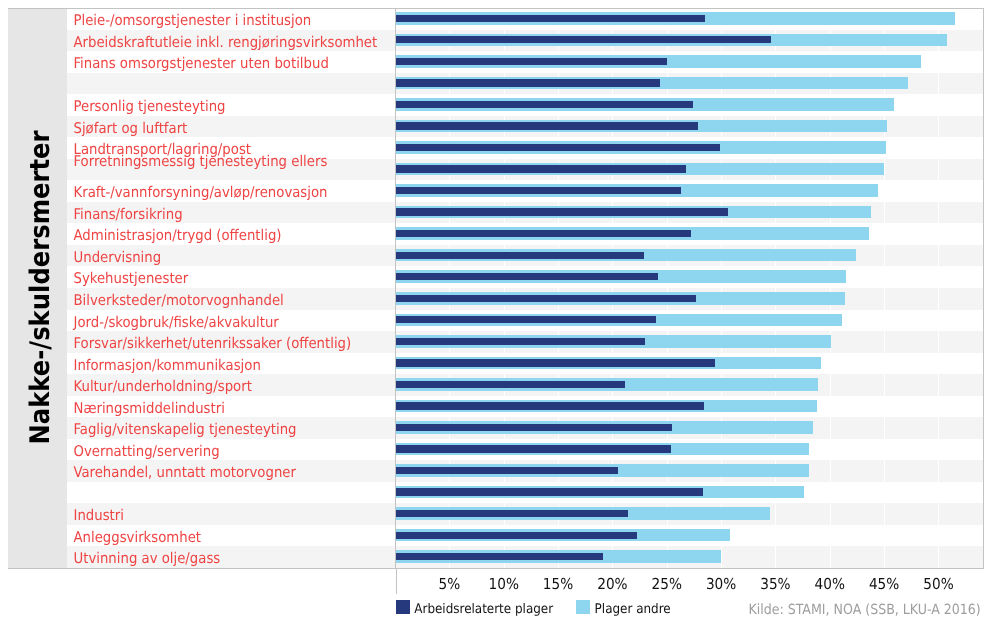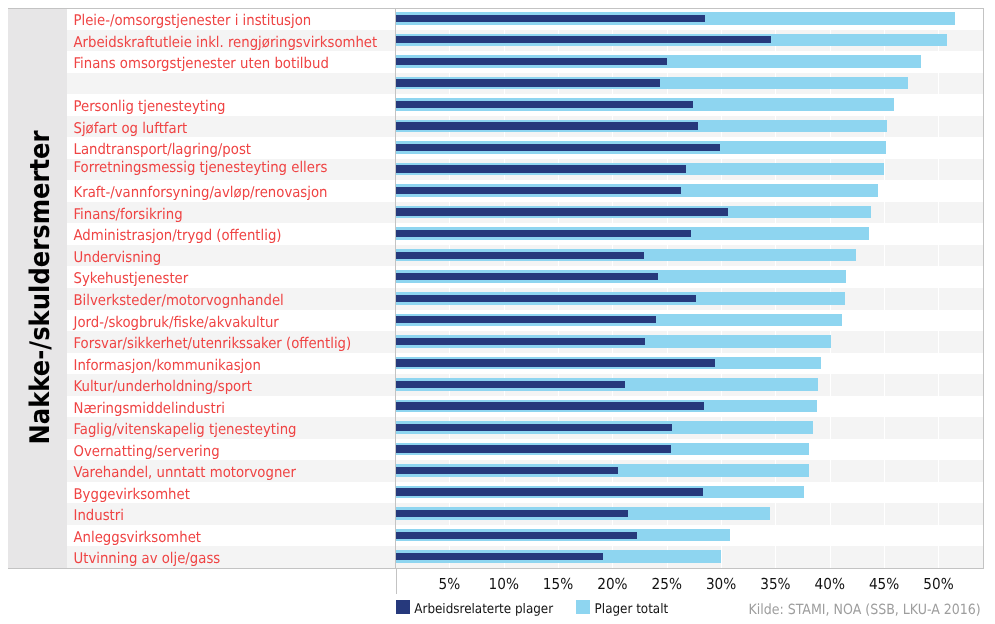--- a/index.html
+++ b/index.html
@@ -81,36 +81,35 @@
       <div class="band alt" style="top: 64.6154px; background: rgb(244, 244, 244);"></div>
       <div class="band" style="top: 43.0769px; background: rgb(255, 255, 255);"></div>
       <div class="band alt" style="top: 21.5385px; background: rgb(244, 244, 244);"></div>
       <div class="band" style="top: 0px; background: rgb(255, 255, 255);"></div>
       <div class="labeltext" style="top: 0px;">Pleie-/omsorgstjenester i institusjon</div>
       <div class="labeltext" style="top: 21.5385px;">Arbeidskraftutleie inkl. rengjøringsvirksomhet</div>
       <div class="labeltext" style="top: 43.0769px;">Finans omsorgstjenester uten botilbud</div>
       <div class="labeltext" style="top: 86.1538px;">Personlig tjenesteyting</div>
       <div class="labeltext" style="top: 107.692px;">Sjøfart og luftfart</div>
       <div class="labeltext" style="top: 129.231px;">Landtransport/lagring/post</div>
-      <div class="labeltext" style="top: 147px;">Forretningsmessig tjenesteyting ellers</div>
+      <div class="labeltext" style="top: 141px;">Forretningsmessig tjenesteyting ellers</div>
       <div class="labeltext" style="top: 172.308px;">Kraft-/vannforsyning/avløp/renovasjon</div>
       <div class="labeltext" style="top: 193.846px;">Finans/forsikring</div>
       <div class="labeltext" style="top: 215.385px;">Administrasjon/trygd (offentlig)</div>
       <div class="labeltext" style="top: 236.923px;">Undervisning</div>
       <div class="labeltext" style="top: 258.462px;">Sykehustjenester</div>
       <div class="labeltext" style="top: 280px;">Bilverksteder/motorvognhandel</div>
       <div class="labeltext" style="top: 301.538px;">Jord-/skogbruk/fiske/akvakultur</div>
       <div class="labeltext" style="top: 323.077px;">Forsvar/sikkerhet/utenrikssaker (offentlig)</div>
       <div class="labeltext" style="top: 344.615px;">Informasjon/kommunikasjon</div>
       <div class="labeltext" style="top: 366.154px;">Kultur/underholdning/sport</div>
       <div class="labeltext" style="top: 387.692px;">Næringsmiddelindustri</div>
       <div class="labeltext" style="top: 409.231px;">Faglig/vitenskapelig tjenesteyting</div>
       <div class="labeltext" style="top: 430.769px;">Overnatting/servering</div>
       <div class="labeltext" style="top: 452.308px;">Varehandel, unntatt motorvogner</div>
-      <div class="labeltext" style="top: 473.846px;">Byggevirksomhet</div>
       <div class="labeltext" style="top: 495.385px;">Industri</div>
       <div class="labeltext" style="top: 516.923px;">Anleggsvirksomhet</div>
       <div class="labeltext" style="top: 538.462px;">Utvinning av olje/gass</div>
     </div>
   <div class="plot" id="plot">
       <div class="band alt" style="top: 538.462px; background: rgb(244, 244, 244);"></div>
       <div class="band" style="top: 516.923px; background: rgb(255, 255, 255);"></div>
       <div class="band alt" style="top: 495.385px; background: rgb(244, 244, 244);"></div>
       <div class="band" style="top: 473.846px; background: rgb(255, 255, 255);"></div>
       <div class="band alt" style="top: 452.308px; background: rgb(244, 244, 244);"></div>
@@ -215,17 +214,17 @@
       <div class="xtick" style="left: 775.407px;">35%</div>
       <div class="xtick" style="left: 829.75px;">40%</div>
       <div class="xtick" style="left: 884.094px;">45%</div>
       <div class="xtick" style="left: 938.438px;">50%</div>
     </div>
 
   <div class="legend">
     <div class="legend-swatch" id="sw0" style="left: 1.1px; background: rgb(38, 57, 124);"></div>
     <div class="legend-text" id="lt0" style="left:19.3px">Arbeidsrelaterte plager</div>
     <div class="legend-swatch" id="sw1" style="left: 180.9px; background: rgb(142, 213, 240);"></div>
-    <div class="legend-text" id="lt1" style="left:199.6px">Plager totalt</div>
+    <div class="legend-text" id="lt1" style="left:199.6px">Plager andre</div>
   </div>
 
   <div class="source" style="color: rgb(158, 158, 158);">Kilde: STAMI, NOA (SSB, LKU-A 2016)</div>
 </div>
 
 </body></html>

